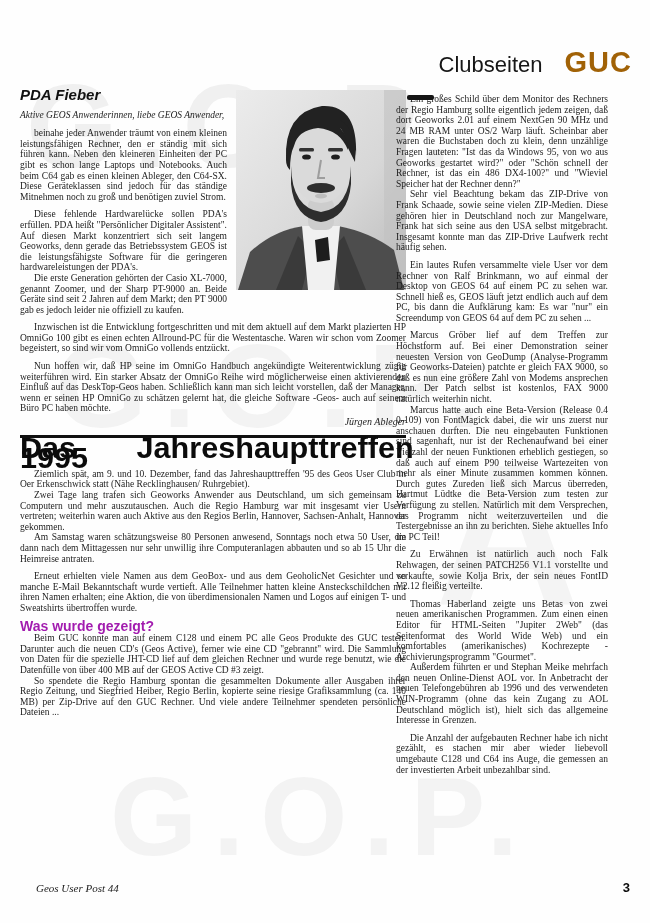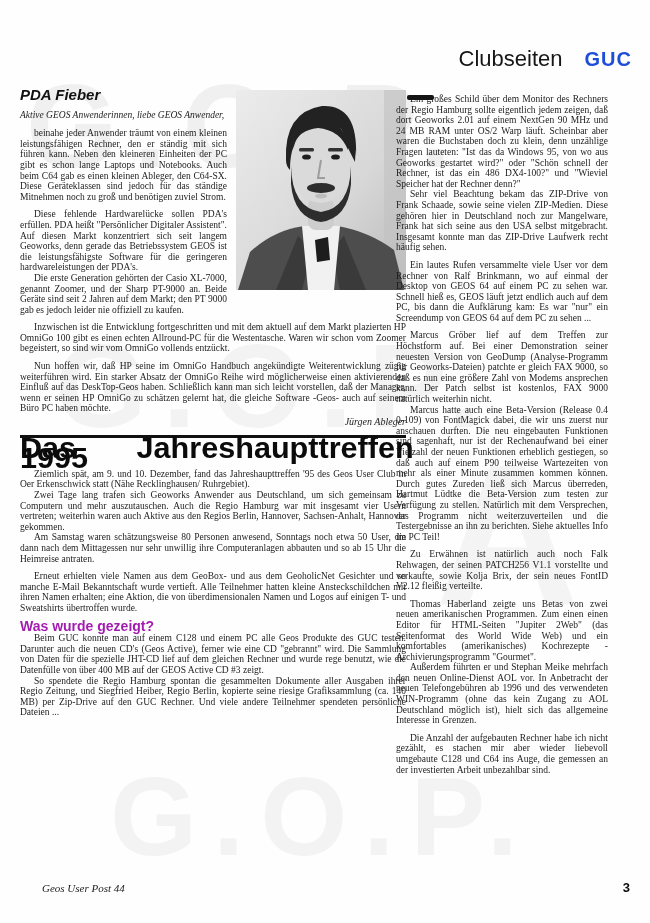--- a/index.html
+++ b/index.html
@@ -18,21 +18,21 @@
   .wm2{left:55px; top:318px; font-size:118px; color:rgba(60,60,60,0.06);}
   .wm3{left:110px; top:752px; font-size:112px; color:rgba(60,60,60,0.06);}
   .wmA{left:435px; top:420px; font-size:200px; letter-spacing:0; color:rgba(60,60,60,0.05);}
   
   .header{
     position:absolute; z-index:2; top:46px; right:18px;
     display:flex; align-items:baseline; gap:22px;
     font-family:Liberation Sans, sans-serif;
   }
   .header .section{font-size:22px; font-weight:400; color:#161616;}
-  .header .logo{font-size:20px; font-weight:bold; letter-spacing:1px; color:#1d4ed8;}
+  .header .logo{font-size:29px; font-weight:bold; letter-spacing:1px; color:#a16207;}
   .artifact-dash{
     position:absolute; z-index:2; left:407px; top:95px; width:27px; height:5px;
     background:#151515; border-radius:2px;
   }
   
   .col{position:absolute; z-index:1; text-align:justify; font-size:9.5px; line-height:10.6px;}
   .left-region{left:20px; top:90px; width:386px;}
   .right-col{left:396px; top:94px; width:212px;}
   p{margin:0; text-indent:14px;}
   p.gap{margin-top:7px;}
@@ -55,21 +55,21 @@
     font-family:"Liberation Sans", sans-serif; font-weight:bold; font-size:30px;
     letter-spacing:0px; color:#0b0b0b; margin:1px 0 5px 0; text-indent:0;
     transform:scaleX(1.02); transform-origin:left;
   }
   .subhead{
     font-family:"Liberation Sans", sans-serif; font-weight:bold; font-size:14px;
     color:#a21caf; margin:7px 0 2px 0; text-indent:0;
   }
   
   .footer-left{
-    position:absolute; z-index:2; left:42px; top:882px; font-style:italic;
+    position:absolute; z-index:2; left:36px; top:882px; font-style:italic;
     font-size:11px; color:#222;
   }
   .page-number{
     position:absolute; z-index:2; right:20px; top:880px; font-weight:bold;
     font-size:13px; font-family:"Liberation Sans", sans-serif; color:#0a0a0a;
   }
 </style>
 </head>
 <body>
 

